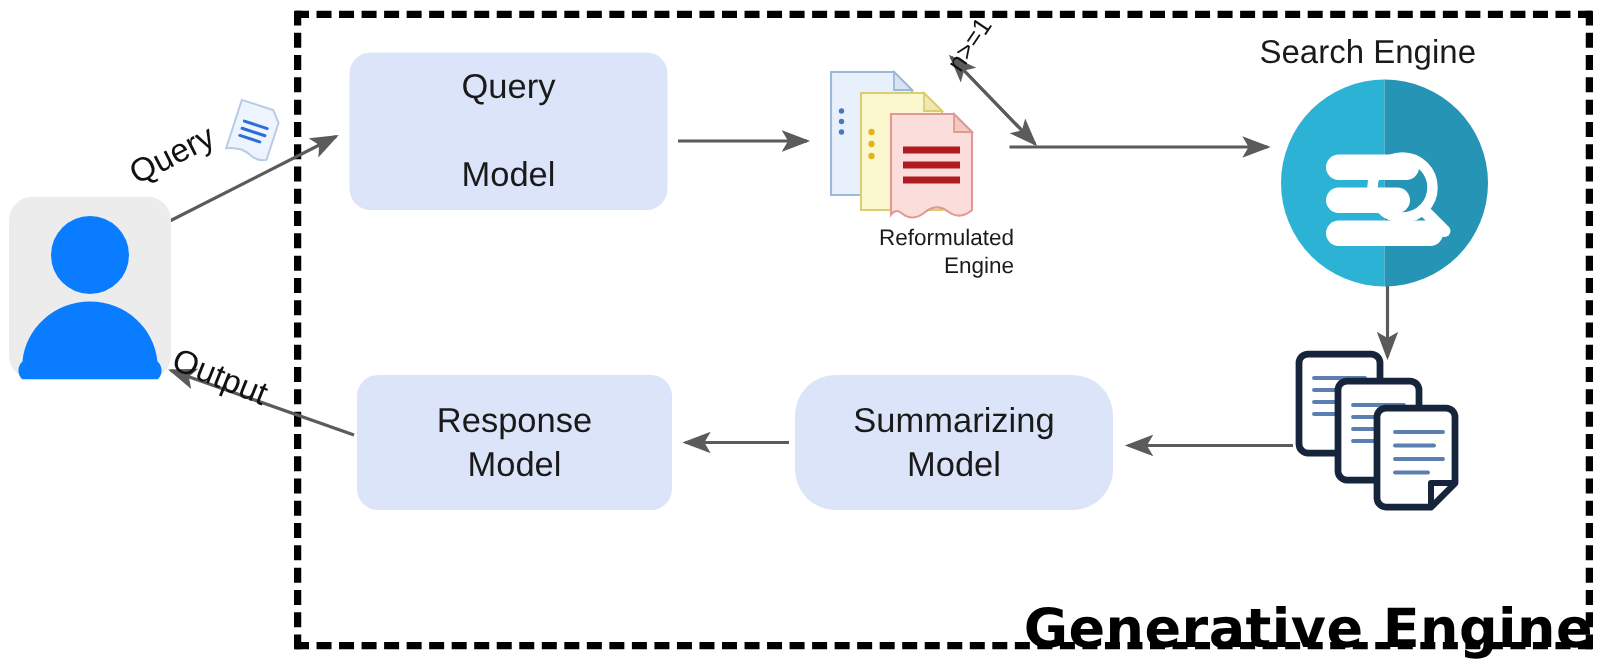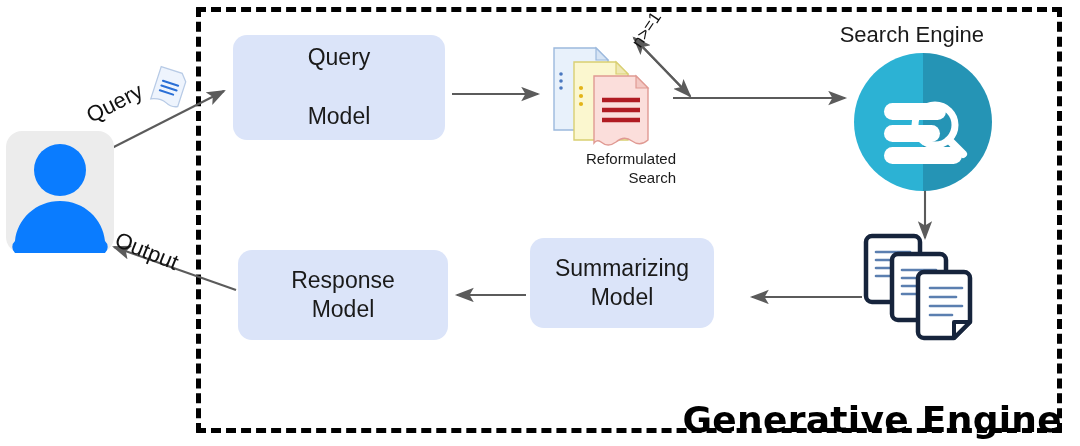--- a/index.html
+++ b/index.html
@@ -51,21 +51,21 @@
     text-align: center;
     color: #1a1a1a;
     font-size: 23px;
     line-height: 1.28;
     font-family: "Liberation Sans", sans-serif;
     box-sizing: border-box;
     padding: 4px 10px;
   }
   #box-query-reformulating { left: 233px; top: 35px;  width: 212px; height: 105px; }
   #box-response           { left: 238px; top: 250px; width: 210px; height: 90px;  }
-  #box-summarizing        { left: 530px; top: 238px; width: 184px; height: 90px;  }
+  #box-summarizing        { left: 530px; top: 250px; width: 212px; height: 90px; border-radius: 27px;  }
 
   
   #overlay {
     position: absolute;
     left: 0; top: 0;
     width: 1080px;
     height: 446px;
     pointer-events: none;
   }
 
@@ -262,21 +262,21 @@
       <line x1="54" y1="56" x2="92" y2="56"></line>
       <line x1="54" y1="66" x2="92" y2="66"></line>
       <line x1="54" y1="76" x2="92" y2="76"></line>
     </g>
   </svg>
 
   <div class="edge-label" id="label-n">n&gt;=1</div>
 
   <div id="label-reformulated-queries">
     <span>Reformulated</span><br>
-    <span>Search</span>
+    <span>Engine</span>
   </div>
 
   <div id="label-search-engine">Search Engine</div>
 
   <svg id="search-engine-icon" viewBox="0 0 140 140" xmlns="http://www.w3.org/2000/svg">
     <defs>
       <clipPath id="circle-clip">
         <circle cx="70" cy="70" r="69"></circle>
       </clipPath>
     </defs>

